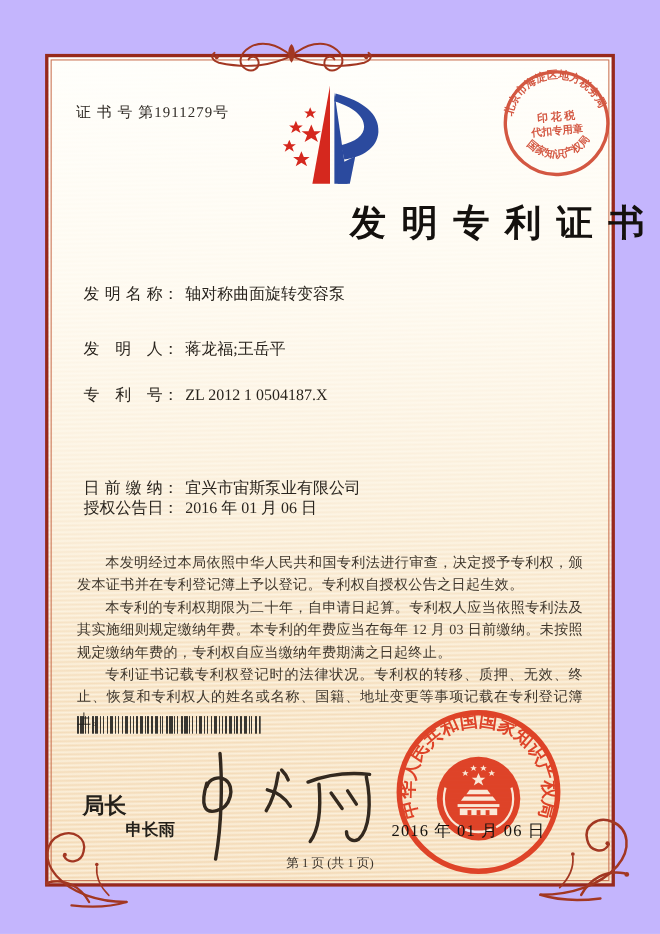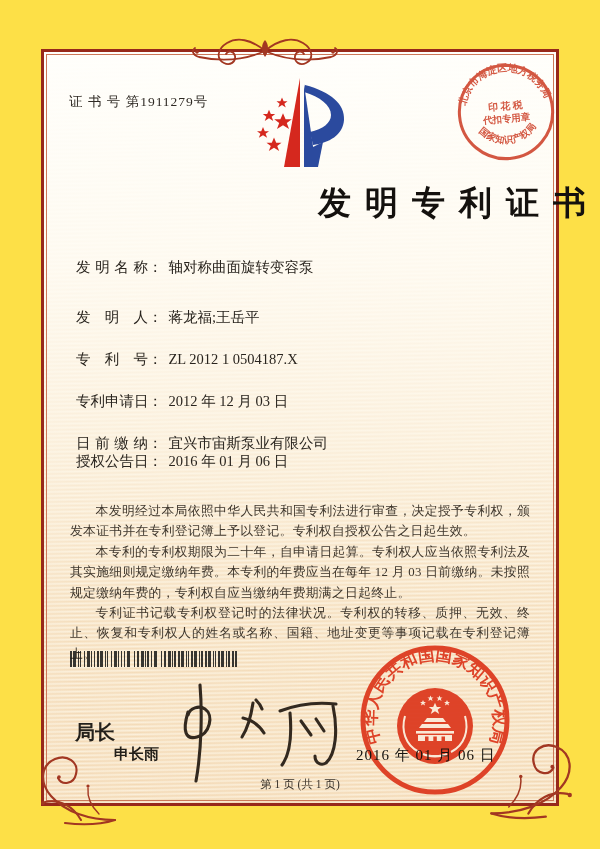--- a/index.html
+++ b/index.html
@@ -1,18 +1,18 @@
 <!DOCTYPE html>
 <html><head>
 <meta charset="utf-8">
 <style>
   html,body{margin:0;padding:0;background:#e9e6df;}
   .page{
     position:relative;width:600px;height:849px;overflow:hidden;
-    background:#fde047;
+    background:#c4b5fd;
     font-family:"Liberation Serif","DejaVu Serif",serif;
     color:#2c2620;
   }
   
   .frame{
     position:absolute;left:41px;top:49px;width:512px;height:751px;
     border:3px solid #97291b;
     background:
       linear-gradient(180deg, rgba(255,255,252,.98) 0%, rgba(255,252,244,.93) 28%,
         rgba(253,246,231,.78) 52%, rgba(250,238,214,.45) 74%, rgba(247,230,200,.34) 100%),
@@ -127,21 +127,20 @@
     </text>
     <text x="58" y="55" text-anchor="middle" font-size="11" font-weight="700" fill="#d04a33">印 花 税</text>
     <text x="58" y="69" text-anchor="middle" font-size="10.5" font-weight="700" fill="#d04a33">代扣专用章</text>
   </svg>
 
   <div class="title">发明专利证书</div>
 
   <div class="field f1"><span class="flabel">发明人</span><span class="fcolon">：</span><span class="fvalue">蒋龙福;王岳平</span></div>
   <div class="field f0"><span class="flabel">发明名称</span><span class="fcolon">：</span><span class="fvalue">轴对称曲面旋转变容泵</span></div>
   <div class="field f2"><span class="flabel">专利号</span><span class="fcolon">：</span><span class="fvalue">ZL 2012 1 0504187.X</span></div>
-  <div class="field f3"><span class="flabel">专利申请日</span><span class="fcolon">：</span><span class="fvalue">2012 年 12 月 03 日</span></div>
   <div class="field f4"><span class="flabel">日前缴纳</span><span class="fcolon">：</span><span class="fvalue">宜兴市宙斯泵业有限公司</span></div>
   <div class="field f5"><span class="flabel">授权公告日</span><span class="fcolon">：</span><span class="fvalue">2016 年 01 月 06 日</span></div>
 
   <div class="body-text">
     <p>本发明经过本局依照中华人民共和国专利法进行审查，决定授予专利权，颁发本证书并在专利登记簿上予以登记。专利权自授权公告之日起生效。</p>
     <p>本专利的专利权期限为二十年，自申请日起算。专利权人应当依照专利法及其实施细则规定缴纳年费。本专利的年费应当在每年 12 月 03 日前缴纳。未按照规定缴纳年费的，专利权自应当缴纳年费期满之日起终止。</p>
     <p>专利证书记载专利权登记时的法律状况。专利权的转移、质押、无效、终止、恢复和专利权人的姓名或名称、国籍、地址变更等事项记载在专利登记簿上。</p>
   </div>
 
   <div class="barcode"></div>

